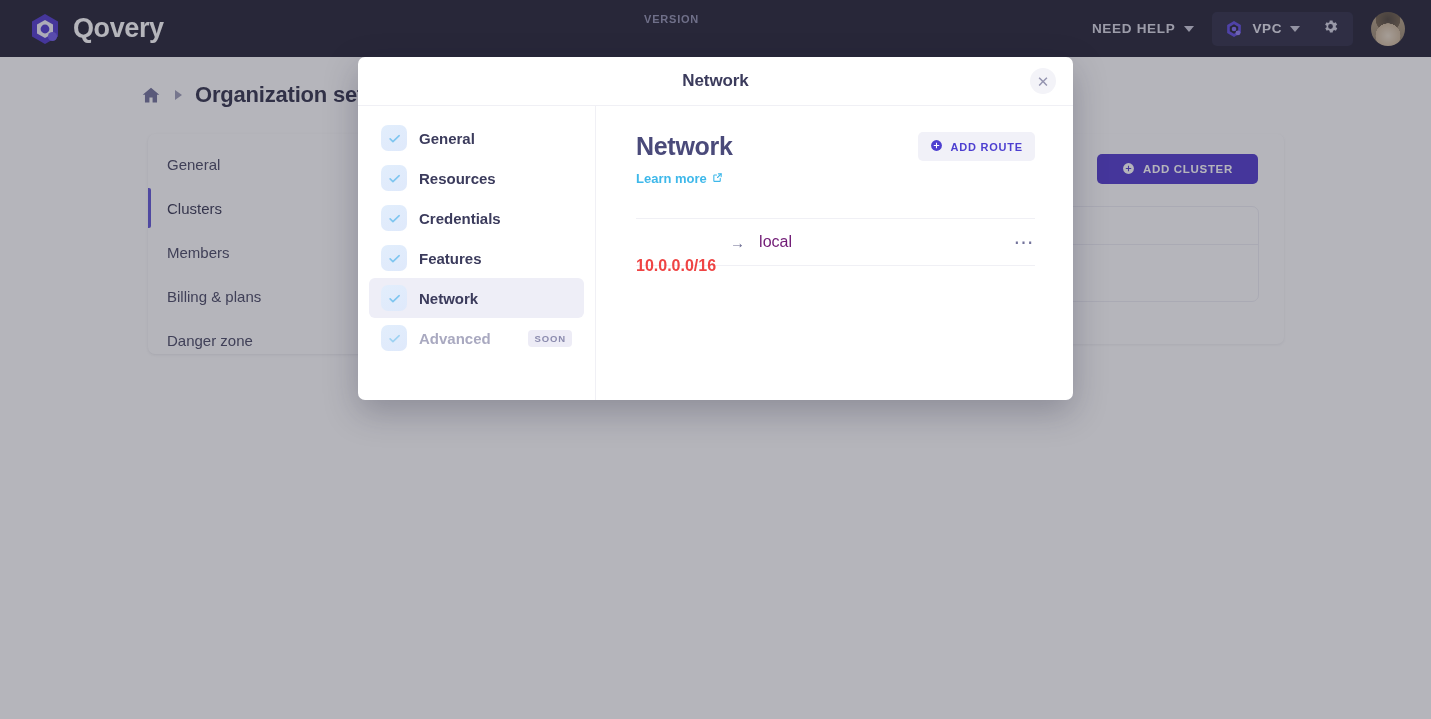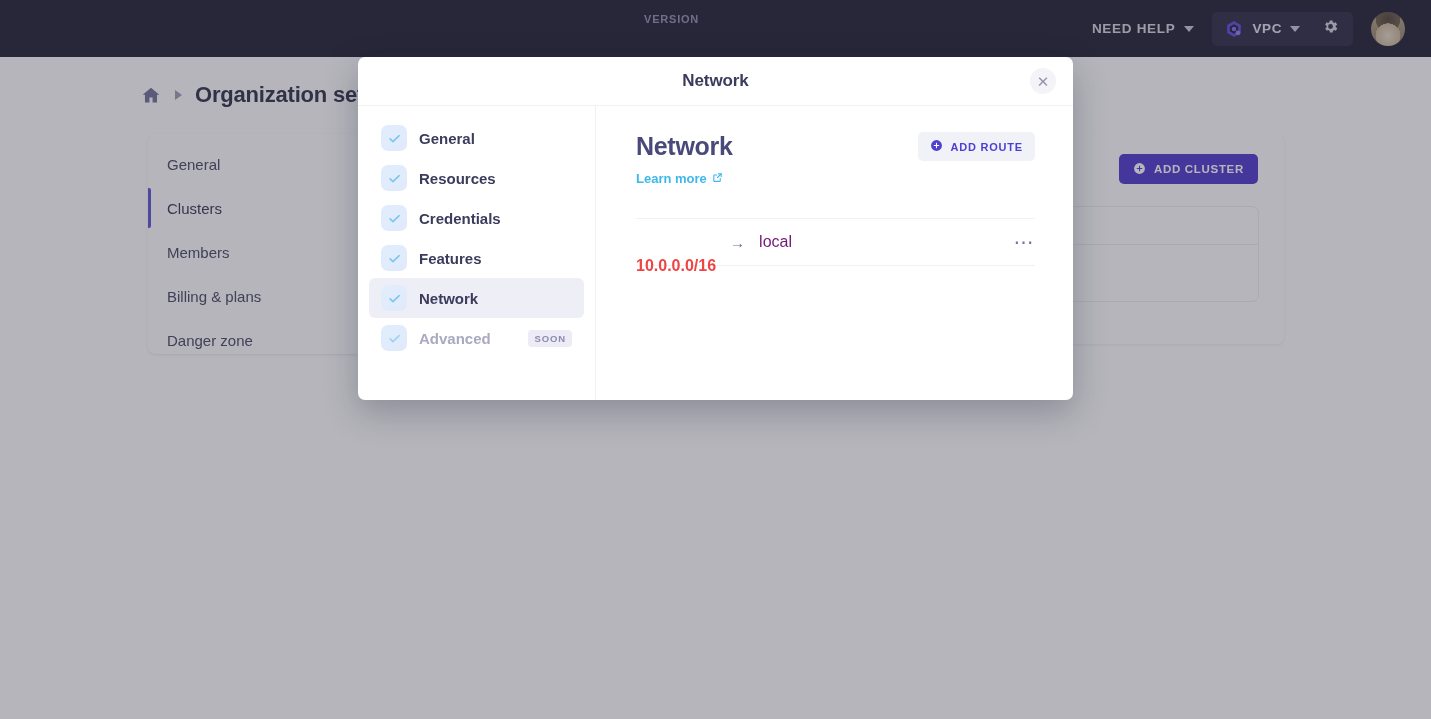--- a/index.html
+++ b/index.html
@@ -74,21 +74,21 @@
   }
 
   .content-card {
     position: absolute; top: 134px; left: 408px; width: 876px; height: 210px;
     background: #ffffff; border-radius: 7px;
     box-shadow: 0 1px 3px rgba(30,30,60,0.08);
   }
   .add-cluster-btn {
     position: absolute; top: 154px; right: 173px;
     background: #4b33cc; color: #ffffff; border: none; border-radius: 5px;
-    height: 30px; padding: 0 14px;
+    height: 30px; padding: 0 25px;
     display: flex; align-items: center; gap: 8px;
     font-family: inherit; font-size: 11.5px; font-weight: 700; letter-spacing: 0.7px;
   }
   .table-card {
     position: absolute; top: 206px; left: 408px; width: 851px; height: 96px;
     background: #ffffff; border: 1px solid #eeeef4; border-radius: 7px;
   }
   .table-head {
     height: 38px; border-bottom: 1px solid #eeeef4; display: flex; align-items: center;
   }
@@ -179,20 +179,31 @@
     margin-left: auto; color: #73739b; font-size: 20px; letter-spacing: 1.5px;
     background: none; border: none; line-height: 10px; font-family: inherit;
   }
 </style>
 </head>
 <body>
 
 <div id="page">
 
   <div class="topbar">
+    <div class="brand">
+      <span class="brand-logo">
+        <svg width="38" height="38" viewBox="0 0 38 38">
+          <polygon points="19,4 32,11.5 32,26.5 19,34 6,26.5 6,11.5" fill="#4b33cc"></polygon>
+          <polygon points="19,10 27,14.6 27,23.4 19,28 11,23.4 11,14.6" fill="#f2f1fb"></polygon>
+          <circle cx="19" cy="19" r="4.4" fill="#4b33cc"></circle>
+          <circle cx="26.5" cy="26.5" r="4.6" fill="#6a55e8"></circle>
+        </svg>
+      </span>
+      <span class="brand-name">Qovery</span>
+    </div>
 
     <div class="topbar-right">
       <div class="need-help">
         <span>NEED HELP</span>
         <span class="chev"></span>
       </div>
 
       <div class="vpc-box">
         <div class="vpc-inner">
           <span class="vpc-ico">

